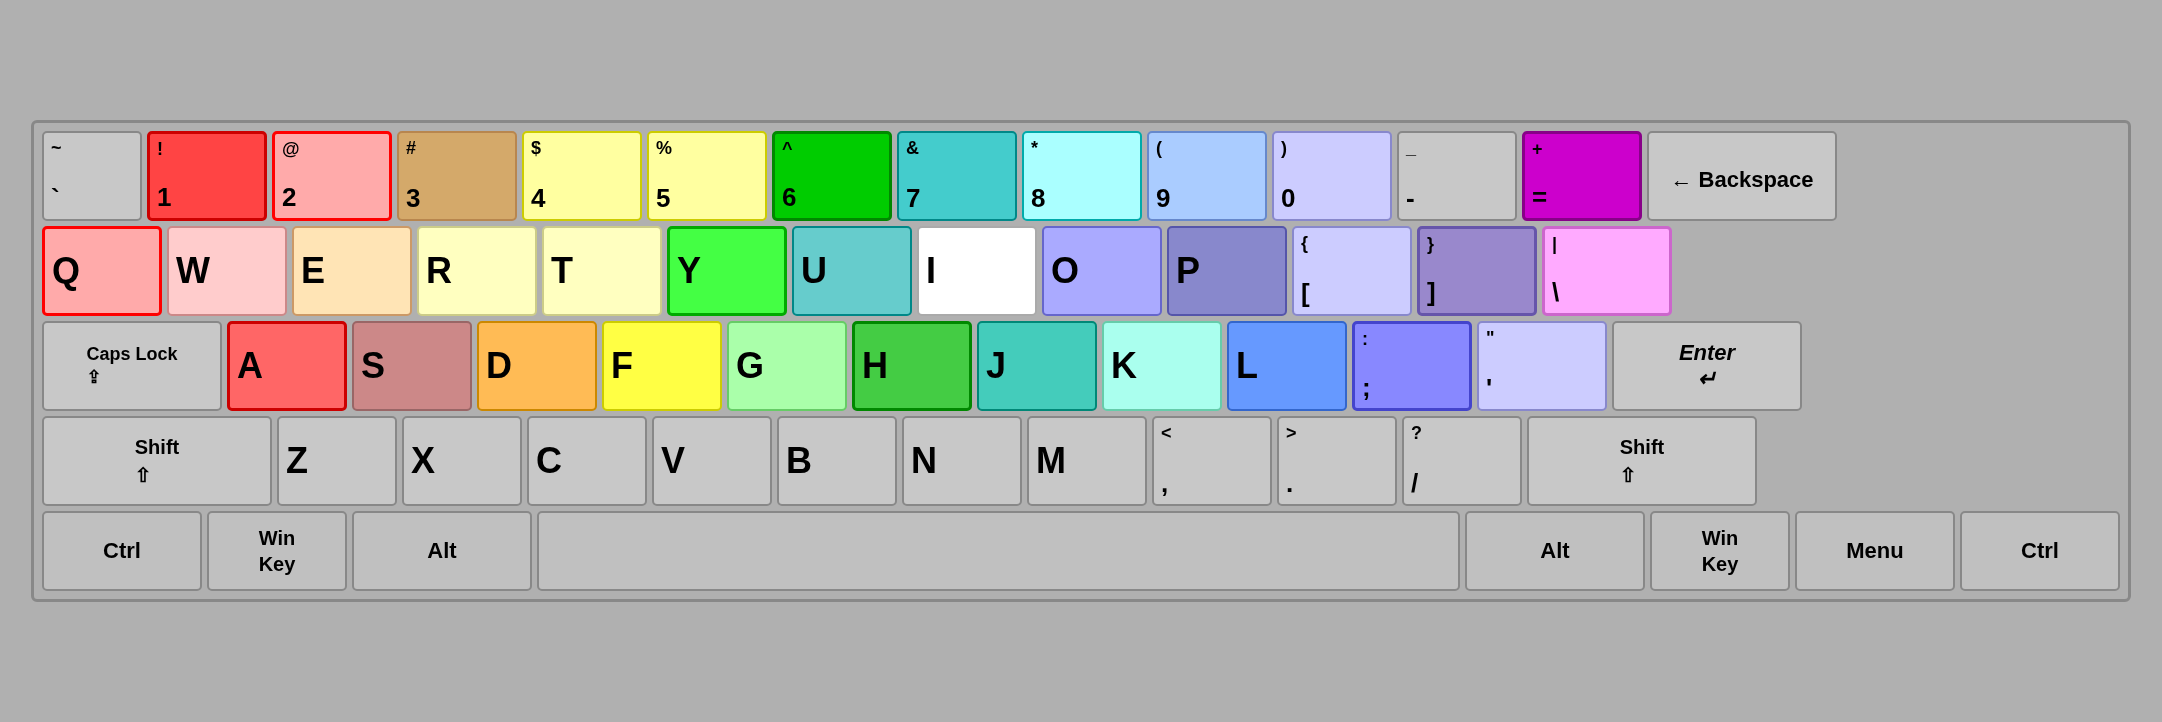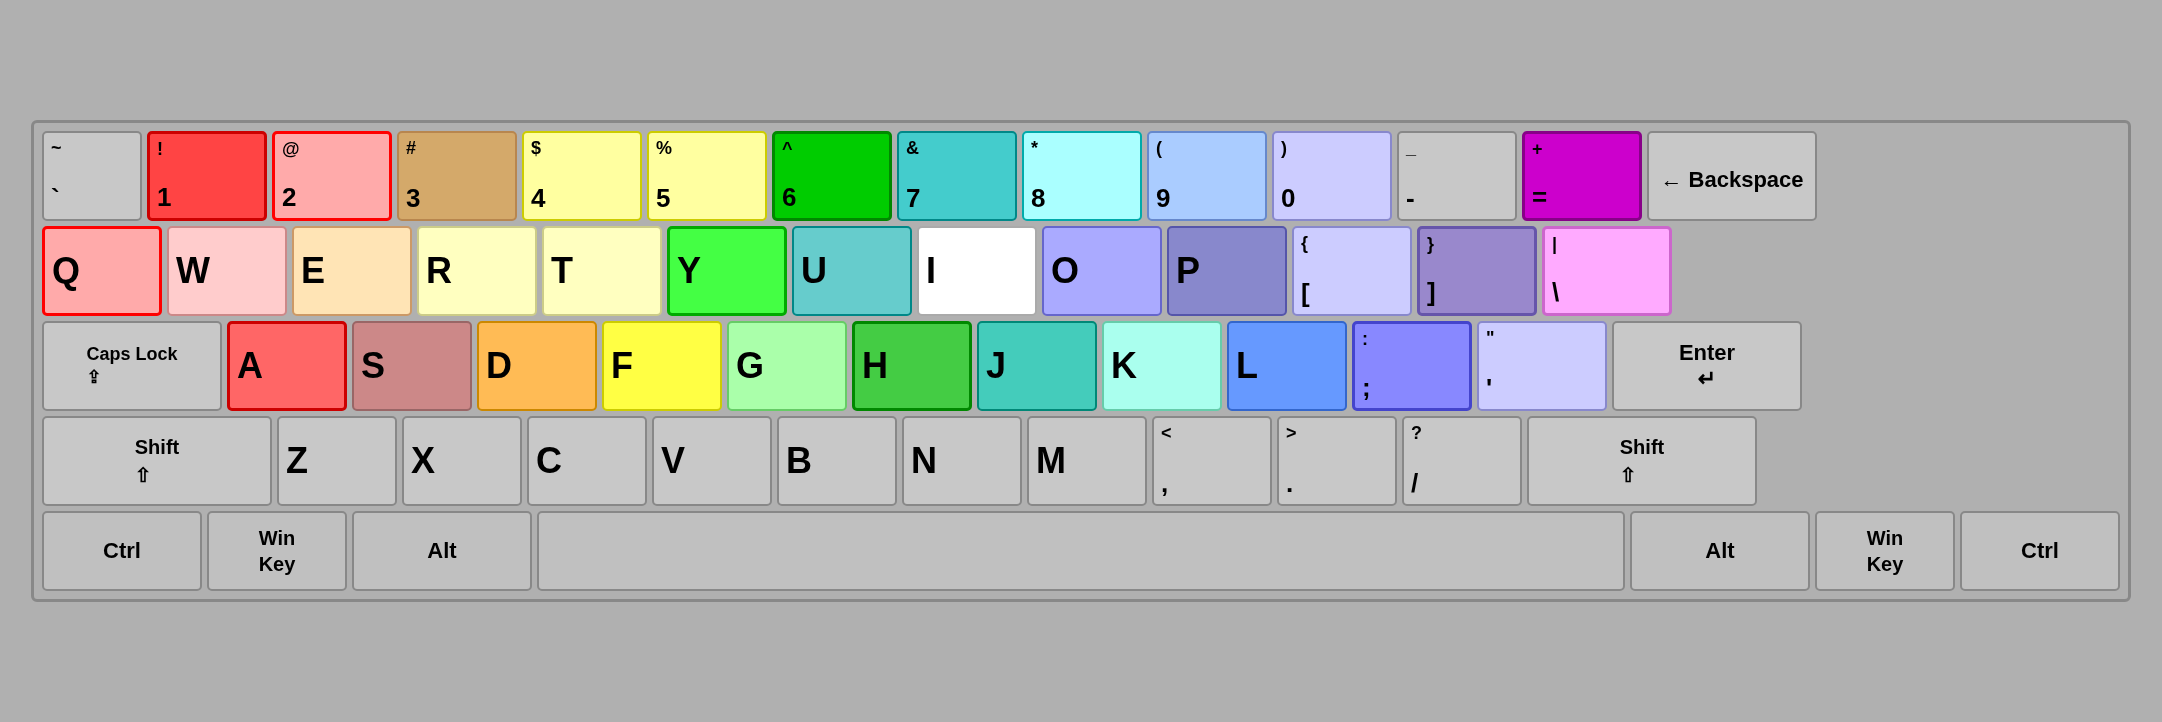--- a/index.html
+++ b/index.html
@@ -51,21 +51,21 @@
     }
     .key .label {
       font-size: 20px;
       font-weight: bold;
       text-align: center;
       align-self: center;
     }
 
     
     .w-std { width: 120px; }
-    .w-backspace { width: 170px; }
+    .w-backspace { width: 190px; }
     .w-tab { width: 160px; }
     .w-caps { width: 180px; }
     .w-enter { width: 190px; }
     .w-shift-l { width: 230px; }
     .w-shift-r { width: 230px; }
     .w-ctrl { width: 160px; }
     .w-win { width: 140px; }
     .w-alt { width: 180px; }
     .w-space { flex: 1; }
     .w-tilde { width: 100px; }
@@ -256,21 +256,21 @@
       <span class="main-char" style="font-size:36px;">L</span>
     </div>
     <div class="key w-colon key-indigo">
       <span class="top-char">:</span>
       <span class="main-char">;</span>
     </div>
     <div class="key w-quote key-lavender">
       <span class="top-char">"</span>
       <span class="main-char">'</span>
     </div>
-    <div class="key w-enter key-gray-std" style="justify-content:center; align-items:flex-end;">
+    <div class="key w-enter key-gray-std" style="justify-content:center; align-items:flex-end;font-style:italic;">
       <span class="label" style="font-size:22px; font-weight:bold;">Enter<br>↵</span>
     </div>
   </div>
 
   <div class="row">
     <div class="key w-shift-l key-gray-std" style="justify-content:center;">
       <span class="label" style="font-size:20px; font-weight:bold; text-align:left; line-height:1.4;">Shift<br>⇧</span>
     </div>
     <div class="key w-std key-gray-std" style="justify-content:center; align-items:center;">
       <span class="main-char" style="font-size:36px;">Z</span>
@@ -322,17 +322,20 @@
     </div>
     <div class="key w-space key-bottom" style="min-height:80px;">
     </div>
     <div class="key w-alt key-bottom" style="justify-content:center; align-items:center; min-height:80px;">
       <span class="label" style="font-size:22px; font-weight:bold;">Alt</span>
     </div>
     <div class="key w-win key-bottom" style="justify-content:center; align-items:center; min-height:80px;">
       <span class="label" style="font-size:20px; font-weight:bold; text-align:center; line-height:1.3;">Win<br>Key</span>
     </div>
     <div class="key w-ctrl key-bottom" style="justify-content:center; align-items:center; min-height:80px;">
+      <span class="label" style="font-size:22px; font-weight:bold;">Menu</span>
+    </div>
+    <div class="key w-ctrl key-bottom" style="justify-content:center; align-items:center; min-height:80px;">
       <span class="label" style="font-size:22px; font-weight:bold;">Ctrl</span>
     </div>
   </div>
 
 </div>
 
 </body></html>

